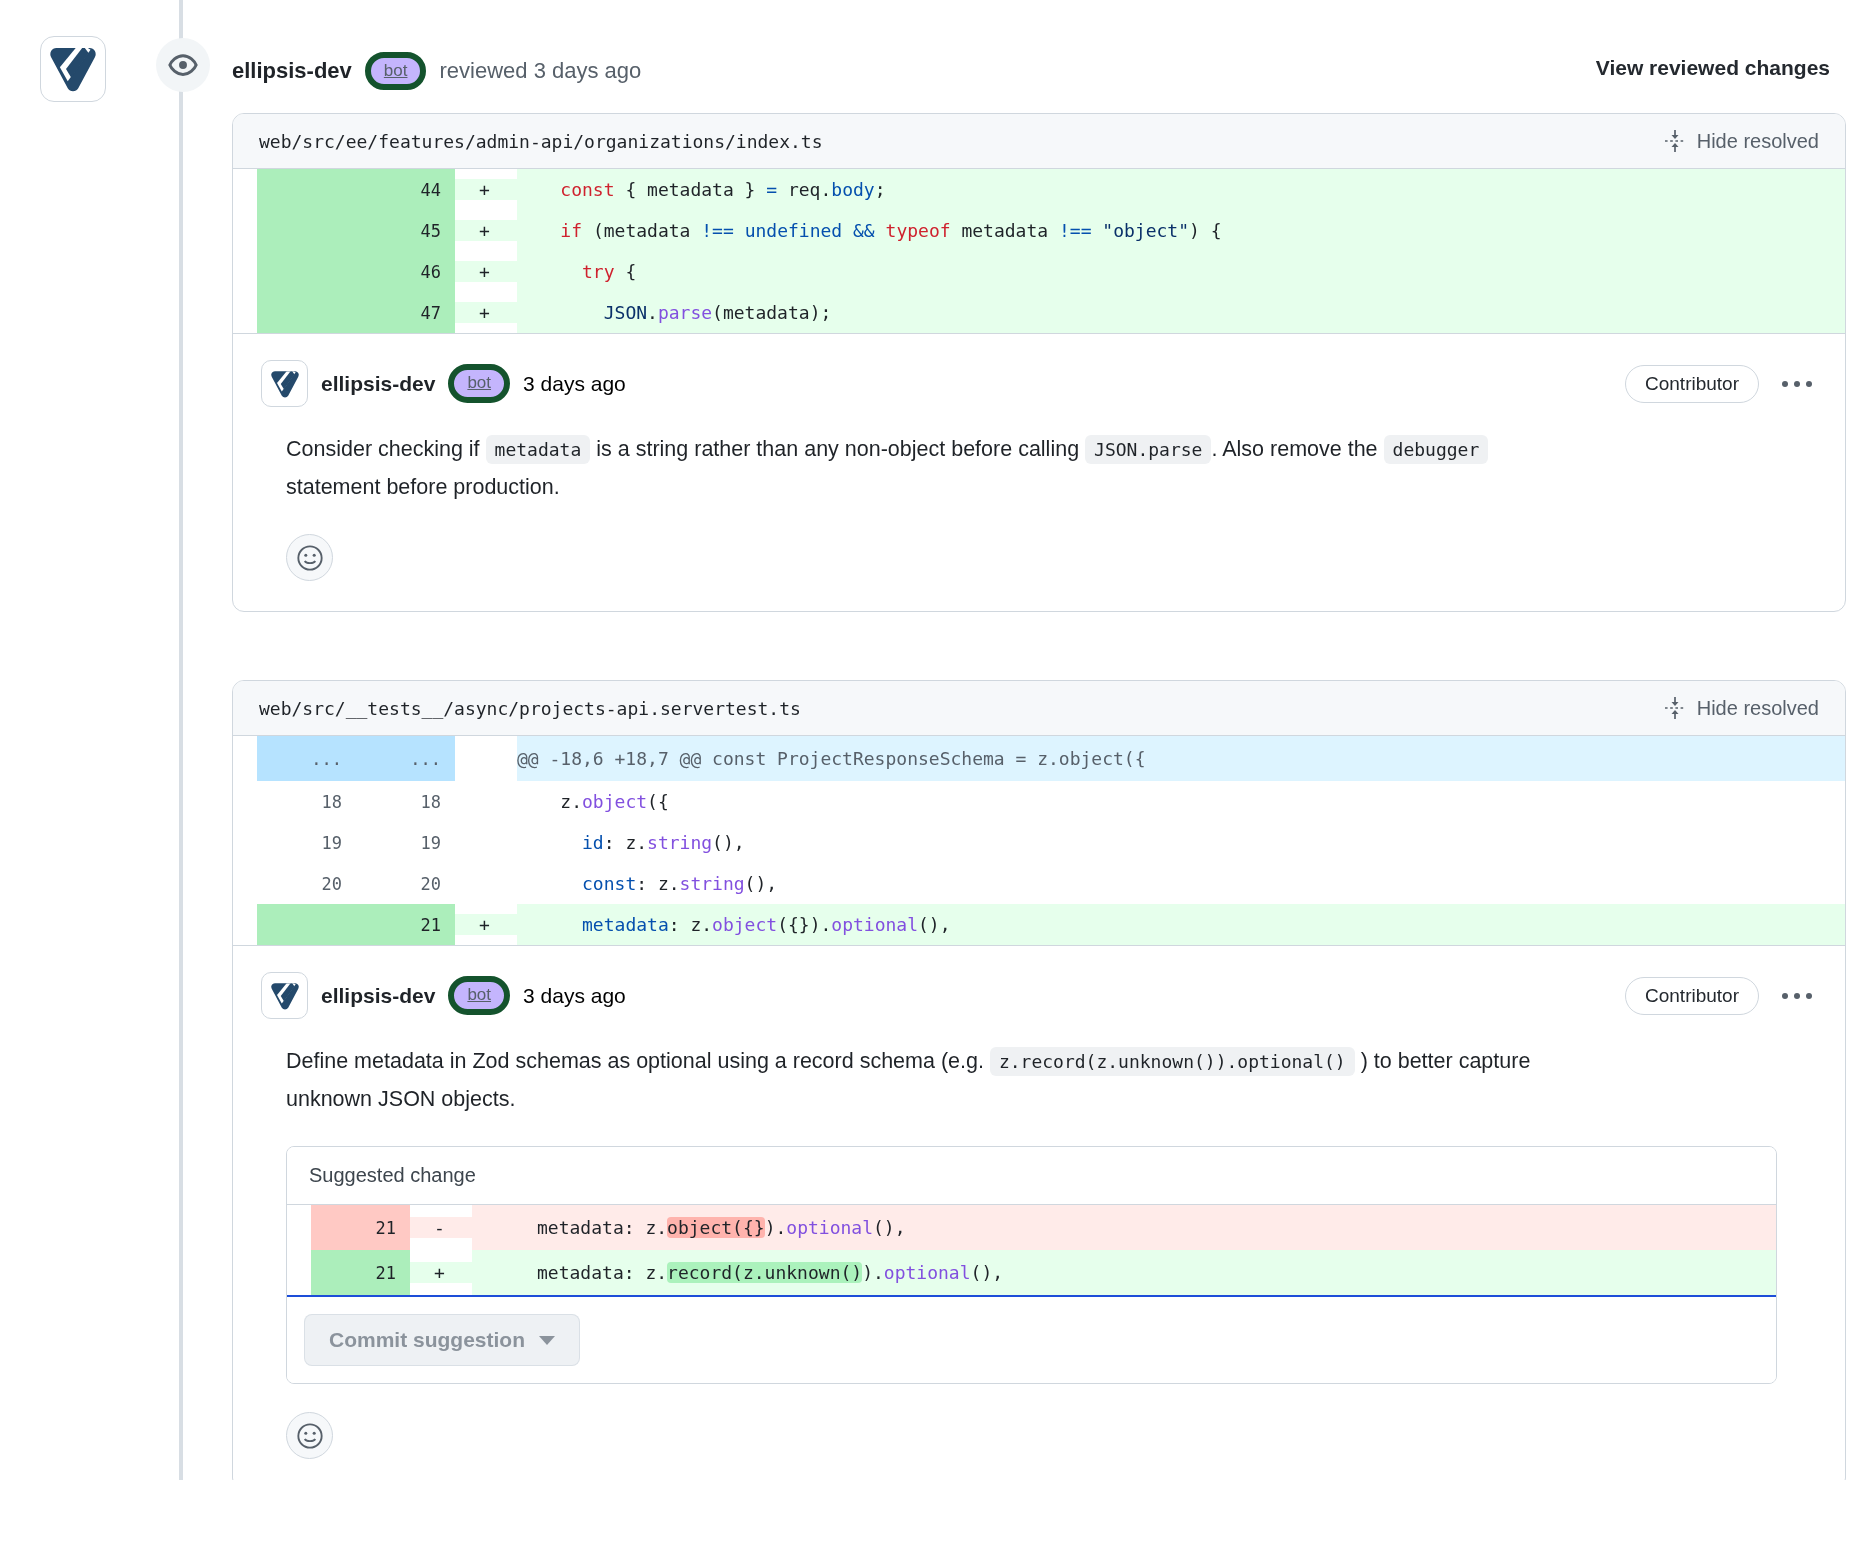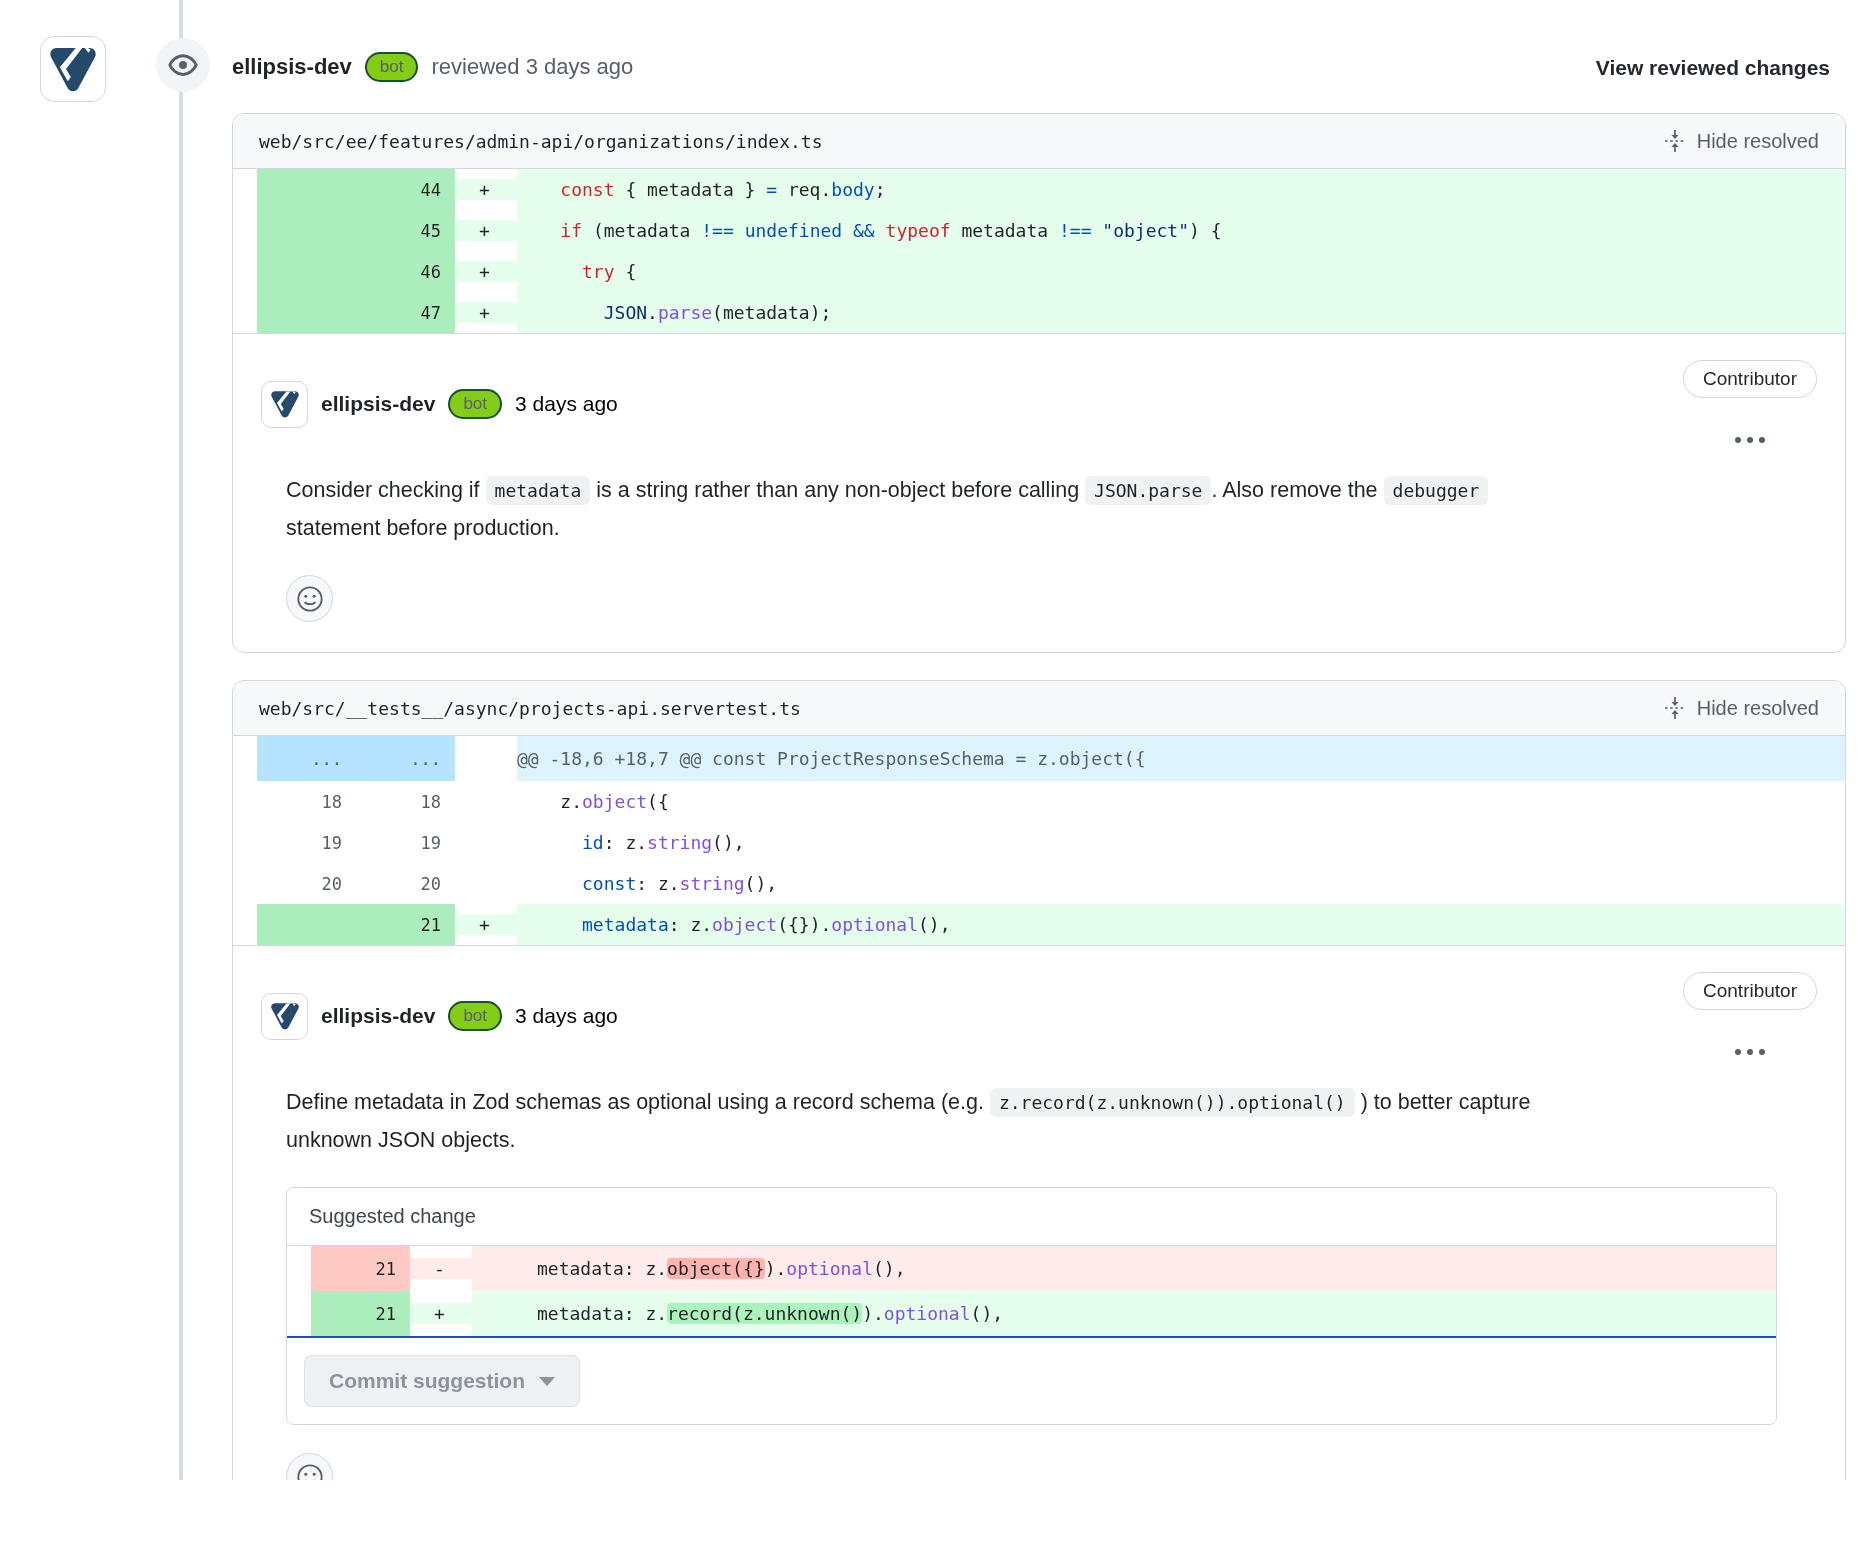--- a/index.html
+++ b/index.html
@@ -7,21 +7,21 @@
   .page { position:relative; width:1858px; height:1480px; overflow:hidden; }
 
   
   .timeline { position:absolute; left:179px; top:0; width:4px; height:1564px; background:#d8dee4; }
 
   
   .top-avatar { position:absolute; left:40px; top:36px; width:66px; height:66px; border:1px solid #d0d7de; border-radius:14px; background:#fff; display:flex; align-items:center; justify-content:center; }
   .eye-badge { position:absolute; left:156px; top:38px; width:54px; height:54px; border-radius:50%; background:#f2f5f7; display:flex; align-items:center; justify-content:center; }
   .review-header { position:absolute; left:232px; top:52px; display:flex; align-items:center; gap:13px; }
   .author-name { font-size:22px; font-weight:700; color:#1f2328; }
-  .bot-pill { font-size:17px; color:#57606a; border:2px solid #14532d; border-radius:999px; padding:3px 13px; line-height:1.2; background:#84cc16; }
+  .bot-pill { font-size:17px; color:#57606a; border:6px solid #14532d; border-radius:999px; padding:3px 13px; line-height:1.2; background:#c4b5fd;text-decoration:underline; }
   .action-text { font-size:22px; color:#57606a; }
   .view-changes { position:absolute; right:28px; top:56px; font-size:21px; font-weight:600; color:#24292f; cursor:pointer; }
 
   
   .card { position:absolute; left:232px; width:1614px; background:#fff; border:1px solid #d0d7de; border-radius:12px; overflow:hidden; }
   .card1 { top:113px; }
   .card2 { top:680px; }
   .card-header { display:flex; justify-content:space-between; align-items:center; background:#f6f8fa; border-bottom:1px solid #d0d7de; padding:15px 26px; }
   .file-path { font-family:"DejaVu Sans Mono", monospace; font-size:18px; color:#1f2328; }
   .hide-resolved { display:flex; align-items:center; gap:10px; color:#57606a; font-size:20px; cursor:pointer; background:none; border:none; font-family:inherit; }
@@ -50,21 +50,21 @@
   .tk-h { color:#57606a; }
   .tk-hld { background:#ffb3ad; border-radius:4px; }
   .tk-hla { background:#abf2bc; border-radius:4px; }
   .tk-chip { font-family:"DejaVu Sans Mono", monospace; font-size:18px; background:#eff1f3; border-radius:6px; padding:4px 9px; color:#1f2328; }
 
   
   .comment { border-top:1px solid #d0d7de; padding:26px 28px 30px; }
   .comment-head { display:flex; align-items:center; }
   .small-avatar { width:47px; height:47px; border:1px solid #d0d7de; border-radius:10px; background:#fff; display:flex; align-items:center; justify-content:center; flex:none; }
   .ch-left { display:flex; align-items:center; gap:13px; }
-  .ch-right { margin-left:auto; display:flex; align-items:center; gap:34px;flex-direction:column; }
+  .ch-right { margin-left:auto; display:flex; align-items:center; gap:18px; }
   .c-author { font-size:21px; font-weight:700; }
   .c-time { font-size:21px; color:#000000; cursor:pointer; }
   .contributor-pill { font-size:19px; font-weight:500; color:#24292f; border:1px solid #d0d7de; border-radius:999px; padding:7px 19px; background:#fff; }
   .kebab { cursor:pointer; display:flex; align-items:center; padding:4px; background:none; border:none; }
   .comment-body { margin:24px 0 0 25px; font-size:21.5px; line-height:1.75; max-width:1268px; color:#1f2328; }
   .smiley-btn { margin:28px 0 0 25px; width:47px; height:47px; border-radius:50%; border:1px solid #d0d7de; background:#f6f8fa; display:flex; align-items:center; justify-content:center; cursor:pointer; }
 
   
   .sugg { margin:28px 40px 0 25px; border:1px solid #d0d7de; border-radius:8px; overflow:hidden; }
   .sugg-header { padding:17px 22px; font-size:20px; color:#3d454d; border-bottom:1px solid #d0d7de; background:#fff; }

